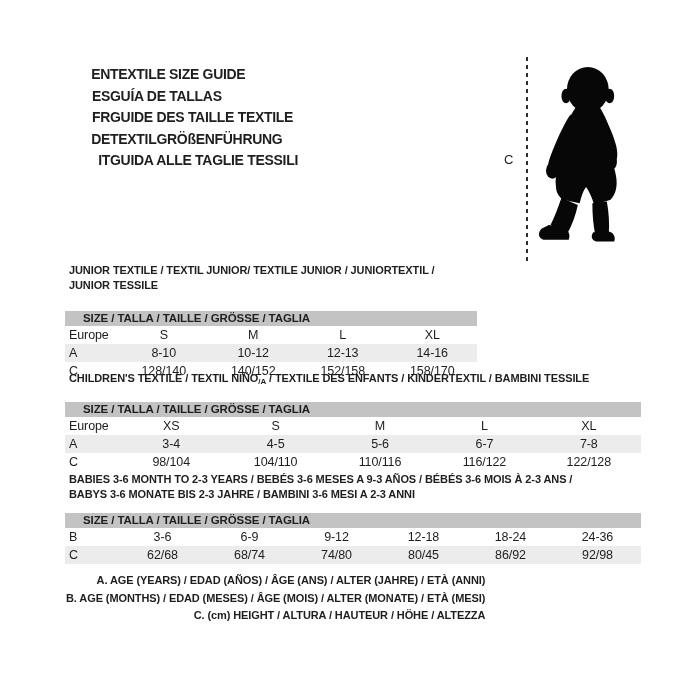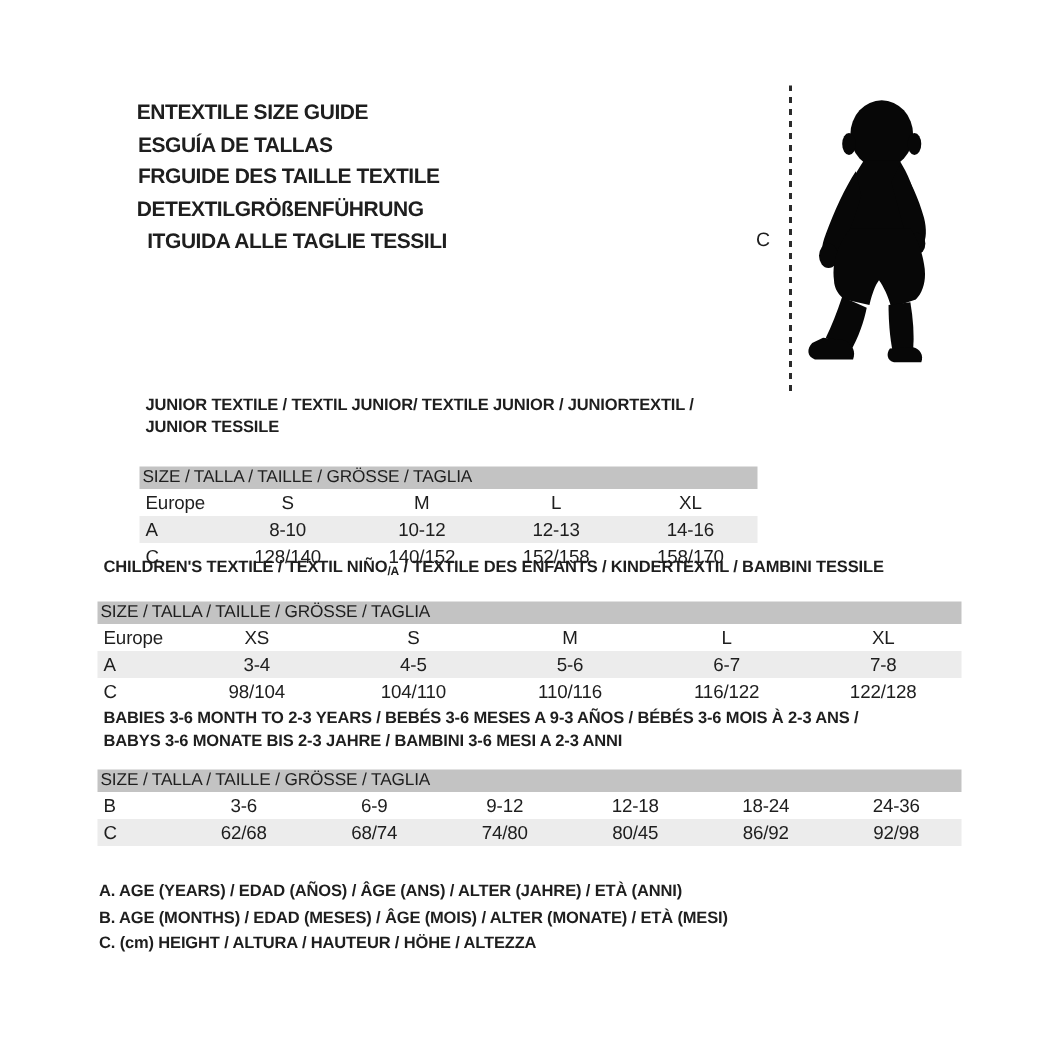--- a/index.html
+++ b/index.html
@@ -17,39 +17,39 @@
   
   .dash-line{
     position:absolute;left:526px;top:57px;width:2px;height:205px;
     background:repeating-linear-gradient(to bottom,#2b2b2b 0 4px,transparent 4px 8px);
   }
   .figure-label{position:absolute;left:504px;top:152px;font-size:13px;font-weight:400;}
   .baby-svg{position:absolute;left:536px;top:56px;width:100px;height:200px;}
 
   
   .size-section{position:absolute;left:65px;}
-  .sec-junior{top:263px;width:412px;margin-left:28px;}
+  .sec-junior{top:263px;width:412px;}
   .sec-children{top:371px;width:576px;}
   .sec-babies{top:472px;width:576px;}
   .section-title{padding-left:4px;font-size:11px;font-weight:700;letter-spacing:-0.1px;line-height:15px;}
   .section-title .sub{font-size:8px;vertical-align:-2px;}
   .sec-junior  .size-table{margin-top:18px;}
   .sec-children .size-table{margin-top:13px;}
   .sec-babies  .size-table{margin-top:11px;}
   .size-bar{
     background:var(--header-bar,#c3c3c3);height:15px;line-height:15px;
-    padding-left:2px;font-size:11.5px;font-weight:400;letter-spacing:-0.1px;
+    padding-left:18px;font-size:11.5px;font-weight:700;letter-spacing:-0.1px;
   }
   .trow{display:flex;height:18px;line-height:18px;font-size:12.5px;letter-spacing:-0.1px;}
   .trow.shaded{background:var(--shaded-row,#ececec);}
   .tlabel{flex:0 0 50px;width:50px;padding-left:4px;}
   .tcell{flex:1;text-align:center;}
 
   
-  .footnotes{position:absolute;left:66px;top:586px;}
+  .footnotes{position:absolute;left:66px;top:572px;text-align:right;}
   .footnote{font-size:11px;font-weight:700;letter-spacing:-0.1px;line-height:17.5px;}
 </style>
 </head>
 <body>
 
 <div class="page">
 
   <div class="language-list">
       <div class="lang-row">
         <span class="lang-code">EN</span>

